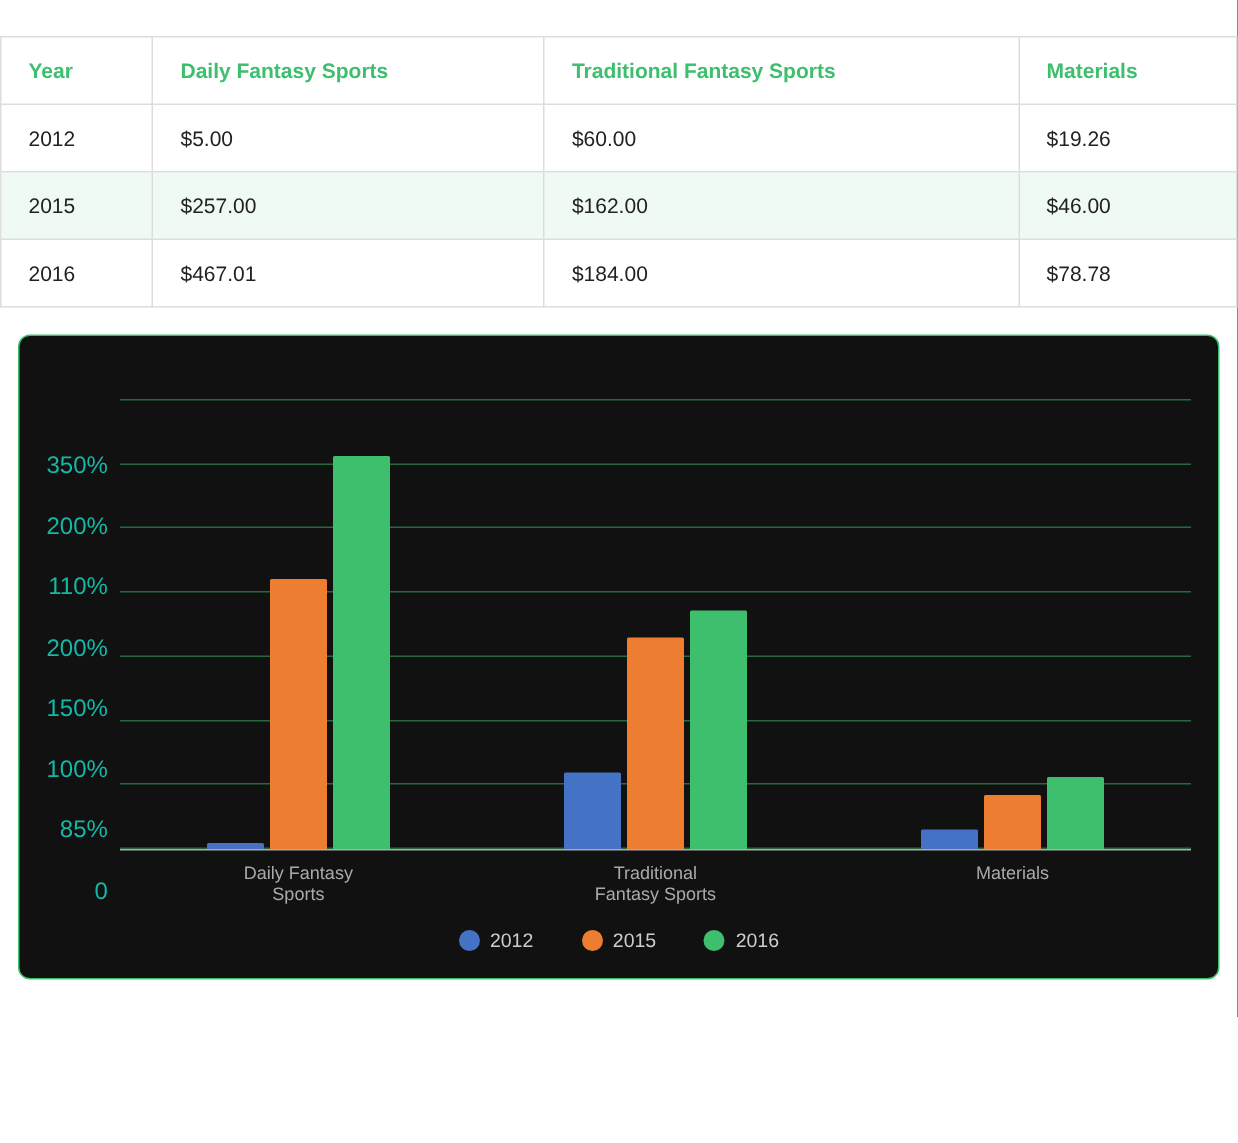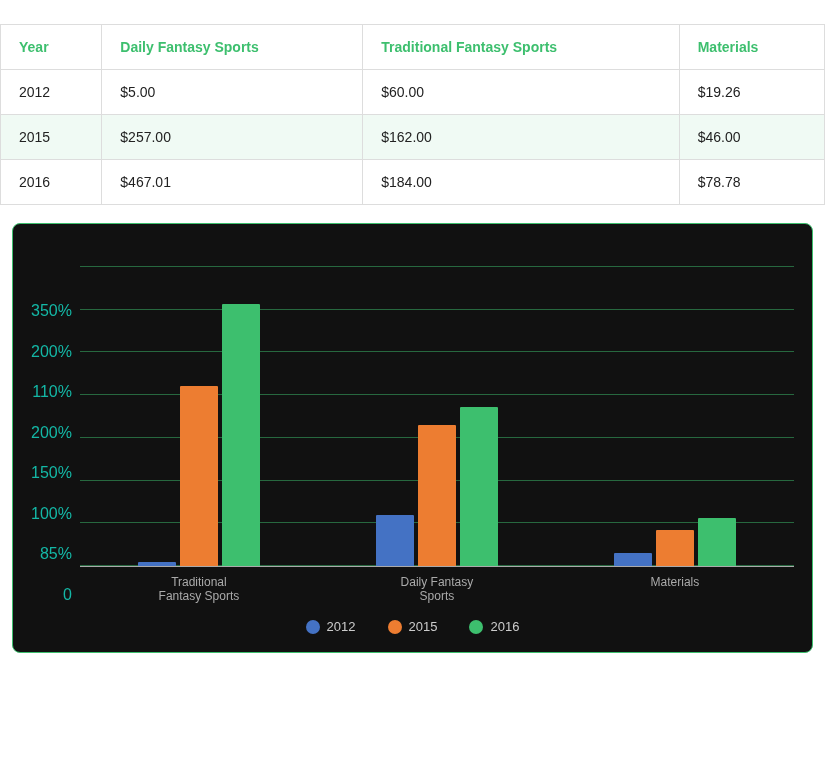--- a/index.html
+++ b/index.html
@@ -228,24 +228,24 @@
             </div>
             <div class="bar-group">
               <div class="bar bar-blue" style="height: 13px;"></div>
               <div class="bar bar-orange" style="height: 36px;"></div>
               <div class="bar bar-green" style="height: 48px;"></div>
             </div>
           </div>
       </div>
       <div class="x-axis-line"></div>
       <div class="x-labels" id="x-labels">
+          <div class="x-label" style="white-space: pre-line;">Daily Fantasy
+Sports</div>
           <div class="x-label" style="white-space: pre-line;">Traditional
 Fantasy Sports</div>
-          <div class="x-label" style="white-space: pre-line;">Daily Fantasy
-Sports</div>
           <div class="x-label" style="white-space: pre-line;">Materials</div>
         </div>
     </div>
   </div>
   <div class="legend" id="chart-legend">
       <div class="legend-item">
         <span class="legend-dot" style="background: rgb(68, 114, 196);"></span>
         <span>2012</span>
       </div>
       <div class="legend-item">

